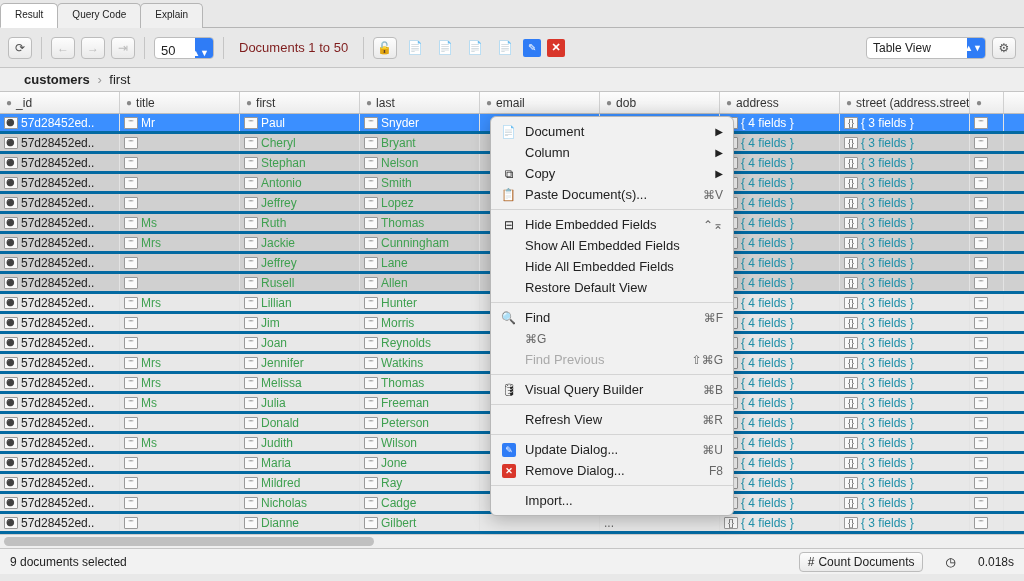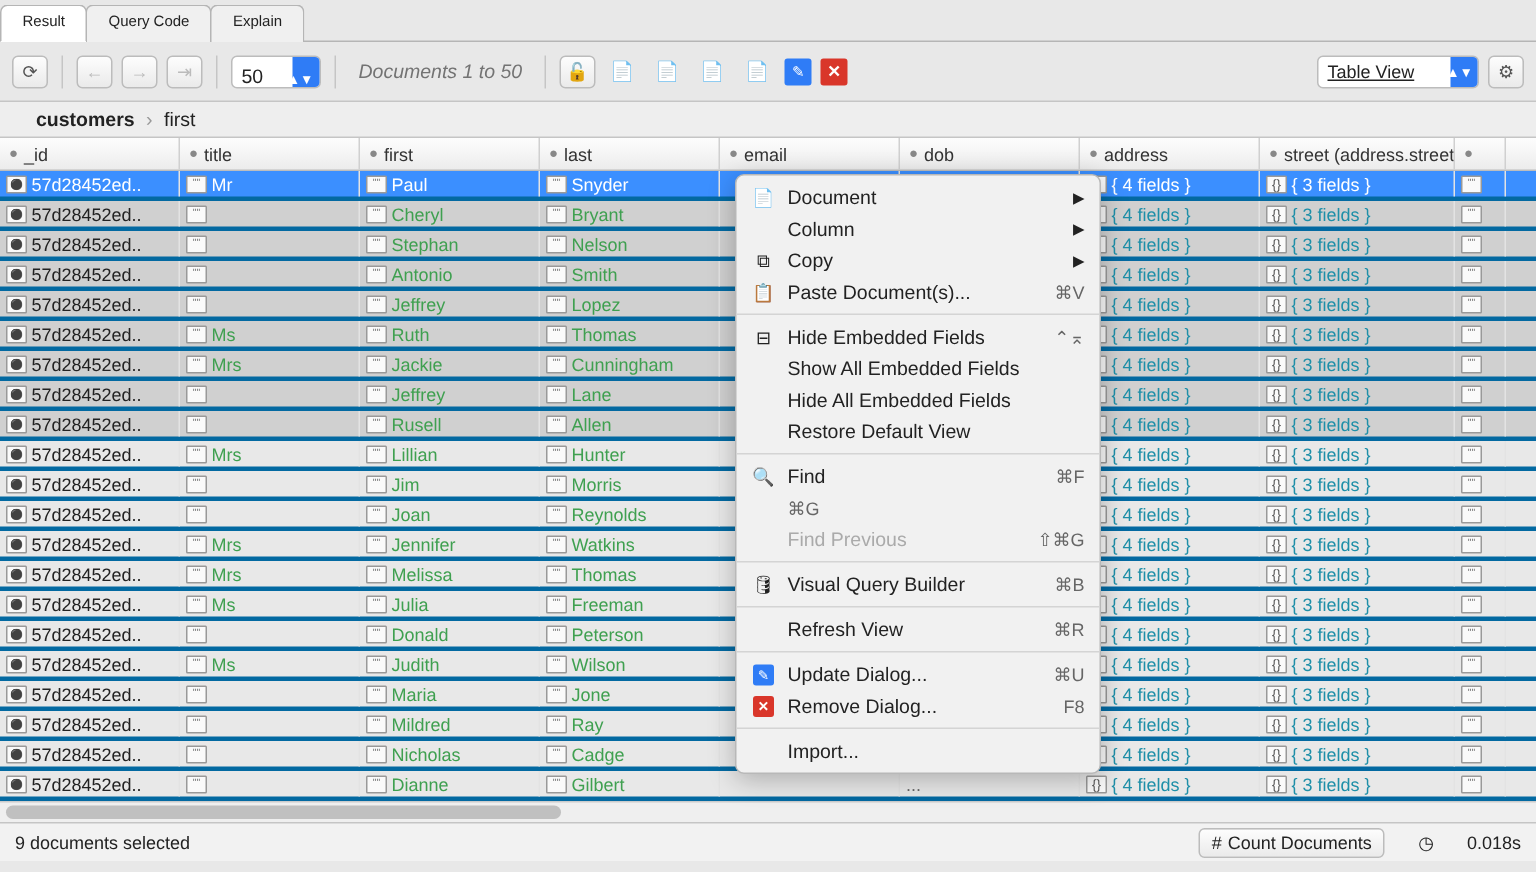--- a/index.html
+++ b/index.html
@@ -83,33 +83,32 @@
     border-top-right-radius:3px;
     border-bottom-right-radius:3px;
   }
   .page-select .chev {
     position:absolute;
     right:4px;
     color:#fff;
     font-size:9px;
     z-index:1;
   }
-  .doc-range { font-size: 13px; color:#737373; margin: 0 6px; font-style: italic; }
+  .doc-range { font-size: 13px; color:#7f1d1d; margin: 0 6px; }
   .spacer { flex: 1; }
   .view-select {
-    width: 108px; height:22px;
+    width: 120px; height:22px;
     border:1px solid #bcbcbc;
     border-radius:4px;
     background:#fff;
     display:inline-flex;
     align-items:center;
     padding:0 6px;
     position:relative;
     font-size:12px;
-    text-decoration:underline;
   }
   .view-select::after{
     content:"";
     position:absolute; right:0; top:0;
     width:18px; height:100%;
     background:#2f7cf6;
     border-top-right-radius:3px;
     border-bottom-right-radius:3px;
   }
   .view-select .chev{

